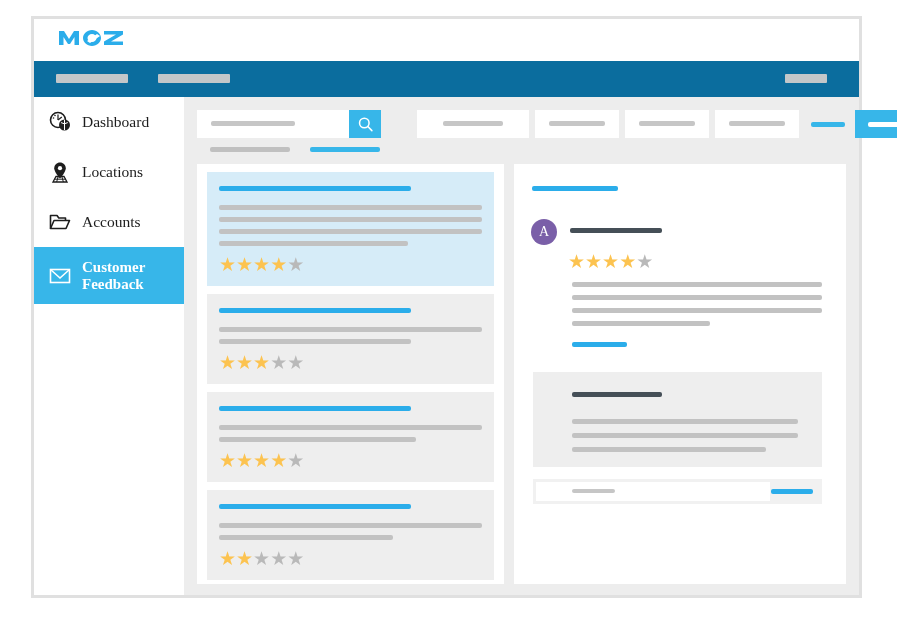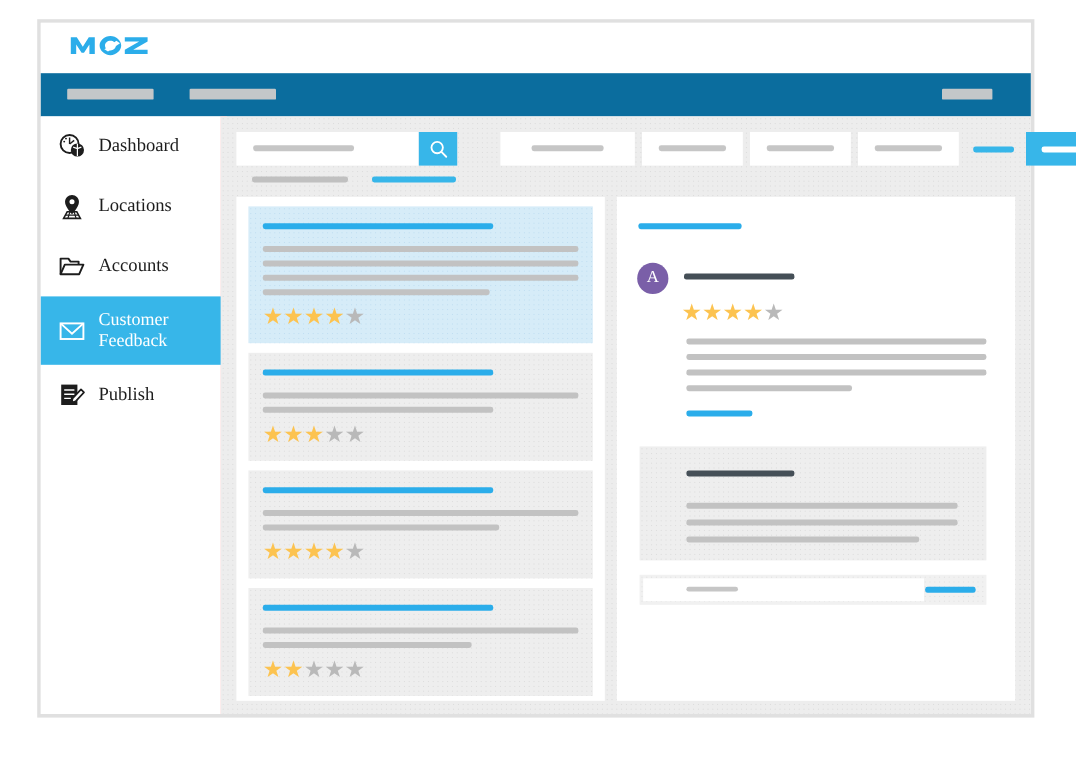--- a/index.html
+++ b/index.html
@@ -101,21 +101,21 @@
   .side-item .si-label {
     font-size: 15.5px;
     color: #1d1d1d;
     line-height: 1.08;
     font-family: "Liberation Serif", serif;
   }
   .side-item.active {
     background: #37b6e9;
     height: 57px;
   }
-  .side-item.active .si-label { color: #ffffff; }
+  .side-item.active .si-label { color: #ffffff; font-weight: bold; }
   .side-item.two-line .si-label { font-size: 15px; }
 
   
   #main {
     position: absolute;
     left: 150px;
     top: 0;
     right: 0;
     bottom: 0;
     background: #ededed;
@@ -459,32 +459,20 @@
         <div class="side-item active two-line">
           <span class="si-icon">
             <svg width="24" height="24" viewBox="0 0 24 24">
               <rect x="2.5" y="5.5" width="19" height="13" fill="none" stroke="#ffffff" stroke-width="1.6"></rect>
               <path d="M2.5 5.5 L12 14 L21.5 5.5" fill="none" stroke="#ffffff" stroke-width="1.6"></path>
             </svg>
           </span>
           <span class="si-label">Customer Feedback</span>
         </div>
 
-        <div class="side-item">
-          <span class="si-icon">
-            <svg width="24" height="24" viewBox="0 0 24 24">
-              <rect x="3" y="3.5" width="13.5" height="17" fill="#1d1d1d"></rect>
-              <line x1="5.5" y1="8" x2="14" y2="8" stroke="#ffffff" stroke-width="1.2"></line>
-              <line x1="5.5" y1="11.5" x2="14" y2="11.5" stroke="#ffffff" stroke-width="1.2"></line>
-              <line x1="5.5" y1="15" x2="11" y2="15" stroke="#ffffff" stroke-width="1.2"></line>
-              <path d="M12.5 15 L19.5 7.5 L22 10 L15 17.5 L11.8 18.5 Z" fill="#ffffff" stroke="#1d1d1d" stroke-width="1.4" stroke-linejoin="round"></path>
-            </svg>
-          </span>
-          <span class="si-label">Publish</span>
-        </div>
 
 
 
       </nav>
 
       <main id="main">
 
         <div id="toolbar">
           <div class="tb-input" id="search-input">
             <div class="tb-stub" style="left:14px; width:84px;"></div>

